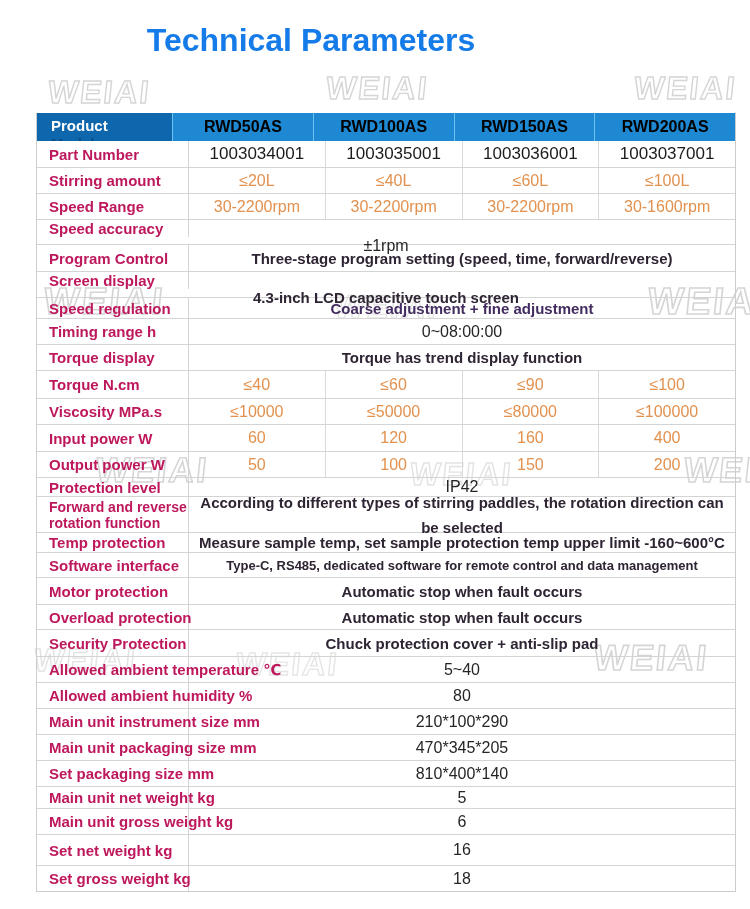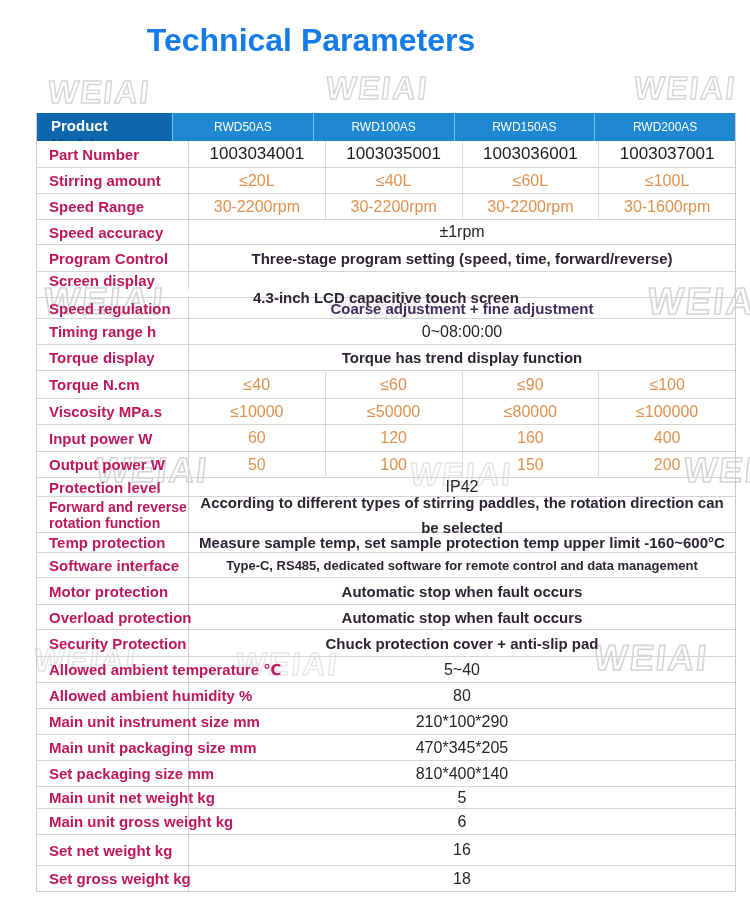--- a/index.html
+++ b/index.html
@@ -18,21 +18,21 @@
   
   .tp-table { position:absolute; left:36px; top:113px; width:700px; z-index:1;
     border:1px solid #cccccc; border-top:none; background:transparent; }
 
   .hrow { display:flex; height:28px; background:#1e88d2; }
   .hlabel { width:136px; flex:none; background:#0e67ad; border-right:1px solid #6cc4ee;
     overflow:hidden; padding-left:14px; display:flex; flex-direction:column; padding-top:4px; }
   .hlabel .l1 { color:#ffffff; font-weight:bold; font-size:15px; line-height:18px; }
   .hlabel .l2 { color:#0a4d85; font-weight:bold; font-size:15px; line-height:18px; }
   .hcell { flex:1; display:flex; align-items:center; justify-content:center;
-    color:#ffffff; font-weight:normal; font-size:12px; border-right:1px solid #6cc4ee; }
+    color:#000000; font-weight:bold; font-size:16px; border-right:1px solid #6cc4ee; }
   .hcell:last-child { border-right:none; }
 
   .row { display:flex; border-bottom:1px solid #d4d4d4; background:transparent; position:relative; }
   .row:last-child { border-bottom:none; }
   .lbl { width:152px; flex:none; display:flex; align-items:center; padding-left:12px;
     border-right:1px solid #d4d4d4; font-weight:bold; font-size:15px; color:#be185d;
     white-space:nowrap; overflow:visible; z-index:1; }
   .lbl-wrap { white-space:normal; font-size:14px; line-height:16px; }
   .vcell { flex:1; display:flex; align-items:center; justify-content:center;
     border-right:1px solid #dadada; overflow:visible; white-space:nowrap; }
@@ -95,21 +95,21 @@
           <div class="vcell v-orange">≤60L</div>
           <div class="vcell v-orange">≤100L</div>
         </div>
         <div class="row" style="height: 26px;">
           <div class="lbl">Speed Range</div>
           <div class="vcell v-orange">30-2200rpm</div>
           <div class="vcell v-orange">30-2200rpm</div>
           <div class="vcell v-orange">30-2200rpm</div>
           <div class="vcell v-orange">30-1600rpm</div>
         </div>
-        <div class="row" style="height: 25px;">
+        <div class="row" style="height: 25px; flex-direction: column;">
           <div class="lbl">Speed accuracy</div>
           <div class="scell v-plain">±1rpm</div>
         </div>
         <div class="row" style="height: 27px;">
           <div class="lbl">Program Control</div>
           <div class="scell v-bold">Three-stage program setting (speed, time, forward/reverse)</div>
         </div>
         <div class="row" style="height: 26px; flex-direction: column;">
           <div class="lbl">Screen display</div>
           <div class="scell v-bold">4.3-inch LCD capacitive touch screen</div>

